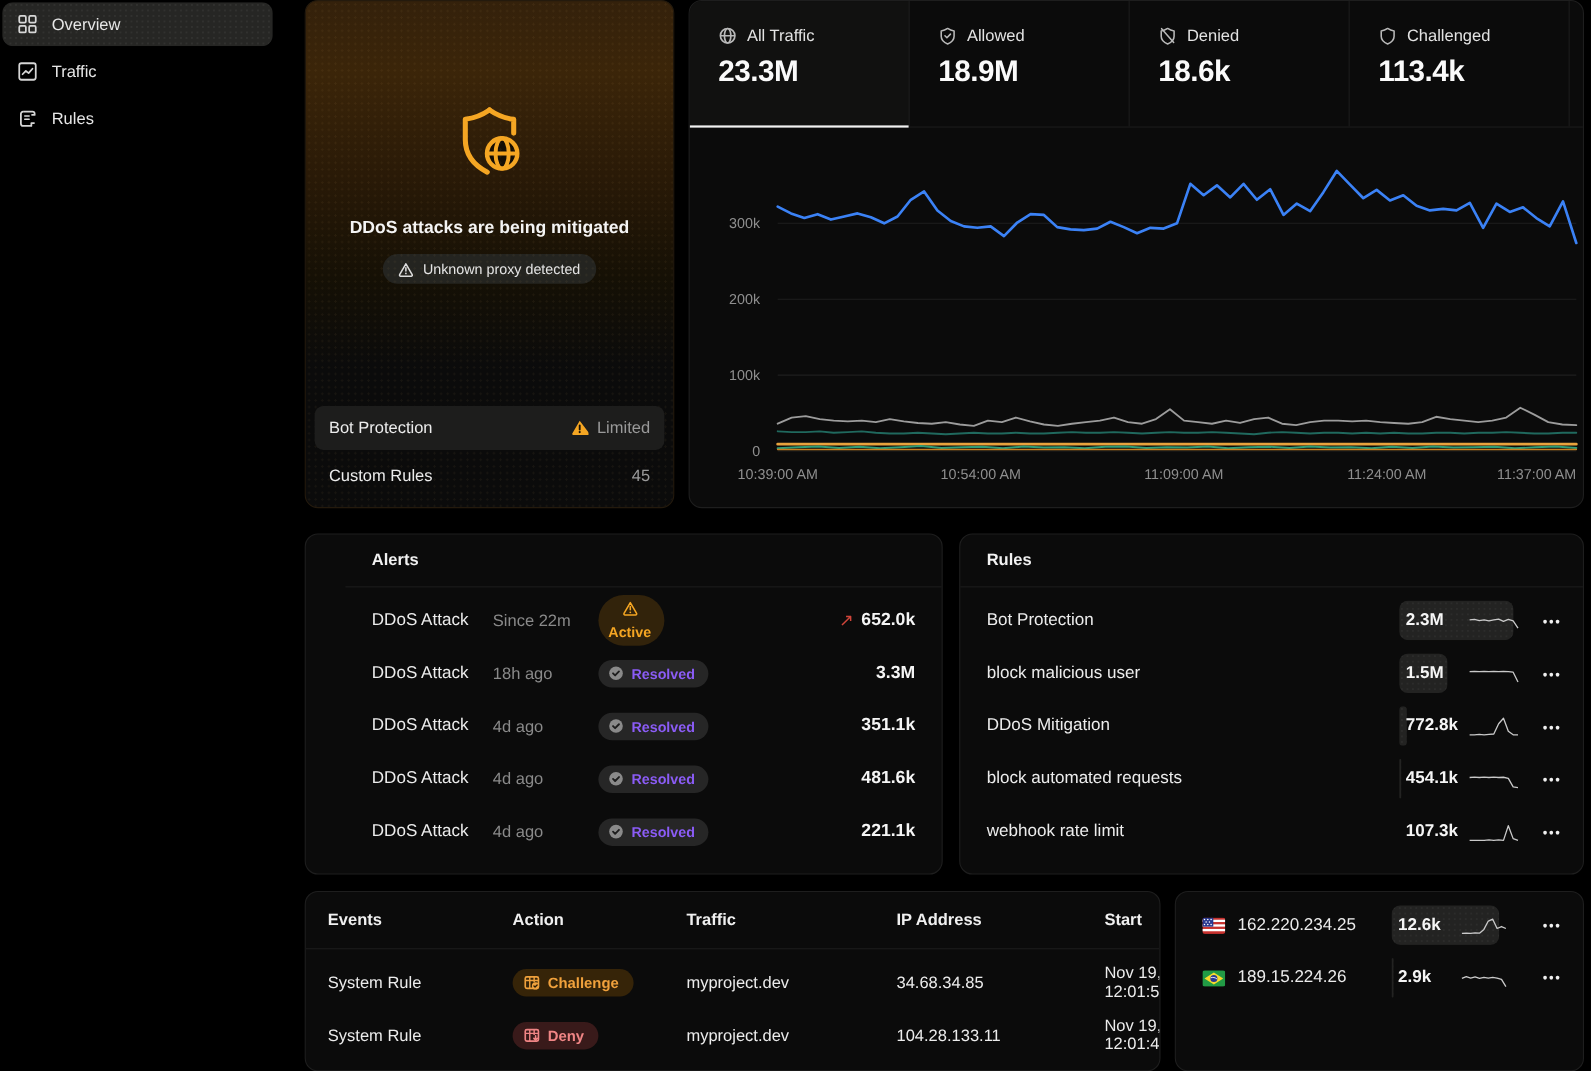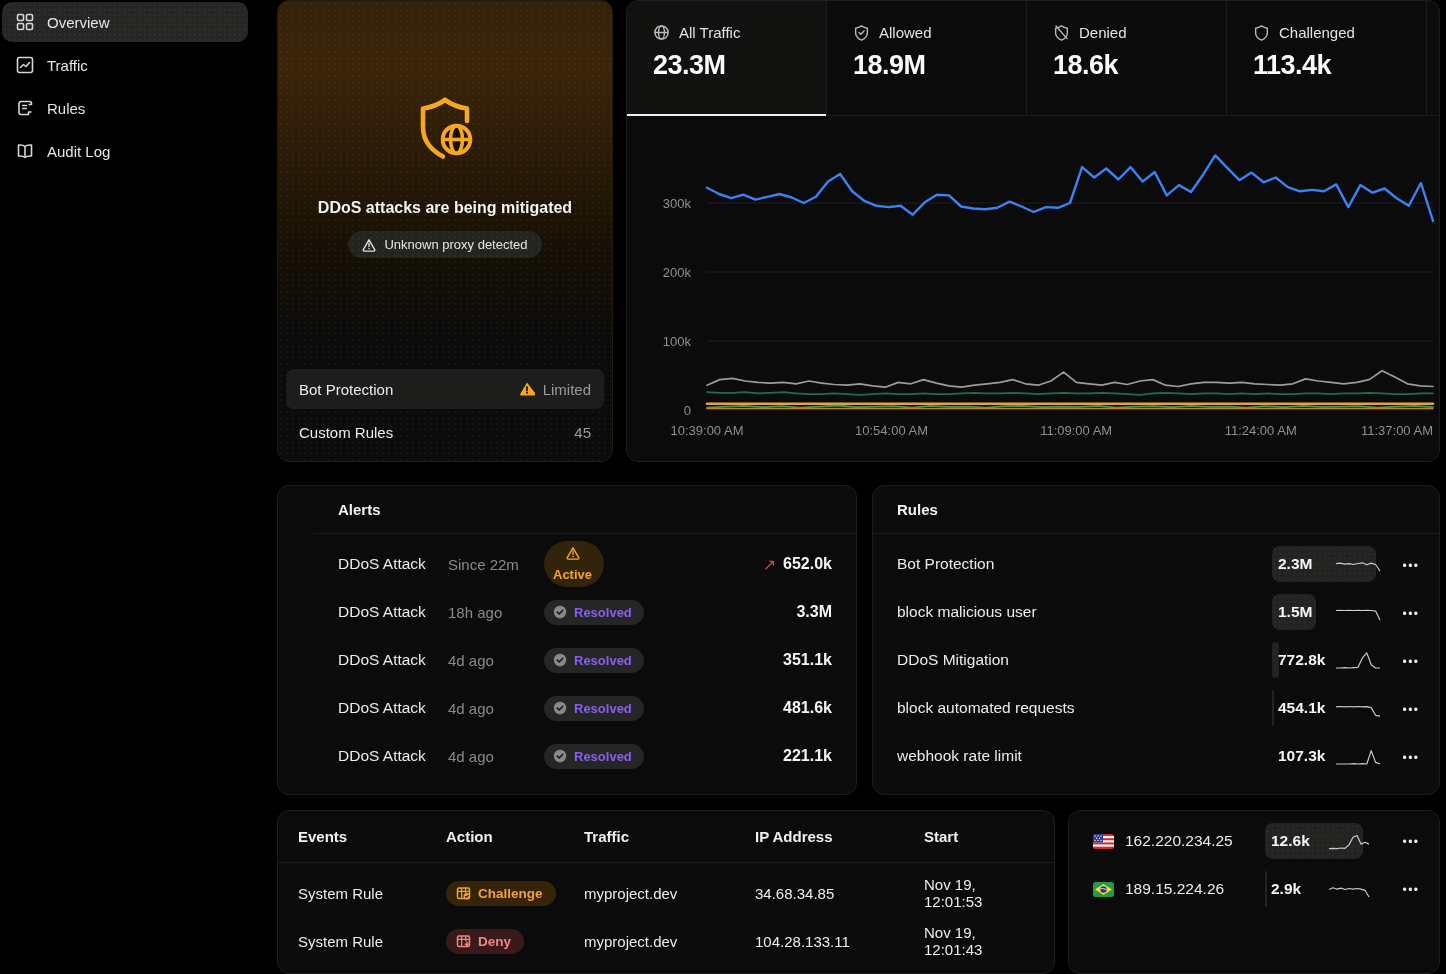--- a/index.html
+++ b/index.html
@@ -74,21 +74,21 @@
   .val-wrap { margin-left:auto; position:relative; display:flex; align-items:center; width:108px; height:36px; }
   .val-bar { position:absolute; left:-6px; top:0; height:36px; background:#232322; border-radius:8px;
       background-image:radial-gradient(rgba(255,255,255,.04) 1px, transparent 1px); background-size:5px 5px; }
   .val-text { position:relative; font-size:15.5px; font-weight:700; color:#f5f5f5; width:56px; }
   .spark { position:relative; }
   .dots-btn { margin-left:14px; width:22px; color:#f0f0f0; cursor:pointer; text-align:center; }
   .dots-btn::after { content:"\2022\2022\2022"; font-size:12px; letter-spacing:1.5px; }
 
   
   .events-card { left:277px; top:810px; width:778px; height:164px; overflow:hidden; }
-  .ev-grid { display:grid; grid-template-columns:148px 138px 171px 169px 1fr; align-items:center; padding:0 20px; }
+  .ev-grid { display:grid; grid-template-columns:148px 138px 171px 169px 1fr; align-items:center; padding:0 20px;gap:20px; }
   .ev-head { height:52px; border-bottom:1px solid #1c1c1c; }
   .ev-head > div { font-size:15px; font-weight:700; color:#f0f0f0; }
   .ev-row { height:48px; font-size:15px; color:#ececec; }
   .ev-rows { padding-top:6px; }
   .action-pill { display:inline-flex; align-items:center; gap:7px; border-radius:999px; padding:5px 13px 5px 10px; font-size:13.5px; font-weight:700; }
   .action-pill svg { width:15px; height:15px; }
   .action-pill.challenge { background:#362408; color:#f0a13c; }
   .action-pill.deny { background:#391a1a; color:#f08585; }
 
   
@@ -218,28 +218,20 @@
         </span>
       <span>Traffic</span>
     </div>
     <div class="side-item">
       <span class="sicon">
           <svg viewBox="0 0 18 18">
             <use href="#i-scroll"></use>
           </svg>
         </span>
       <span>Rules</span>
-    </div>
-    <div class="side-item">
-      <span class="sicon">
-          <svg viewBox="0 0 18 18">
-            <use href="#i-book"></use>
-          </svg>
-        </span>
-      <span>Audit Log</span>
     </div>
   </aside>
 
   <section class="card status-card">
     <div class="texture"></div>
     <div class="shield-wrap">
         <svg width="72" height="72" viewBox="0 0 72 72">
           <use href="#i-shield-globe"></use>
         </svg>
       </div>

